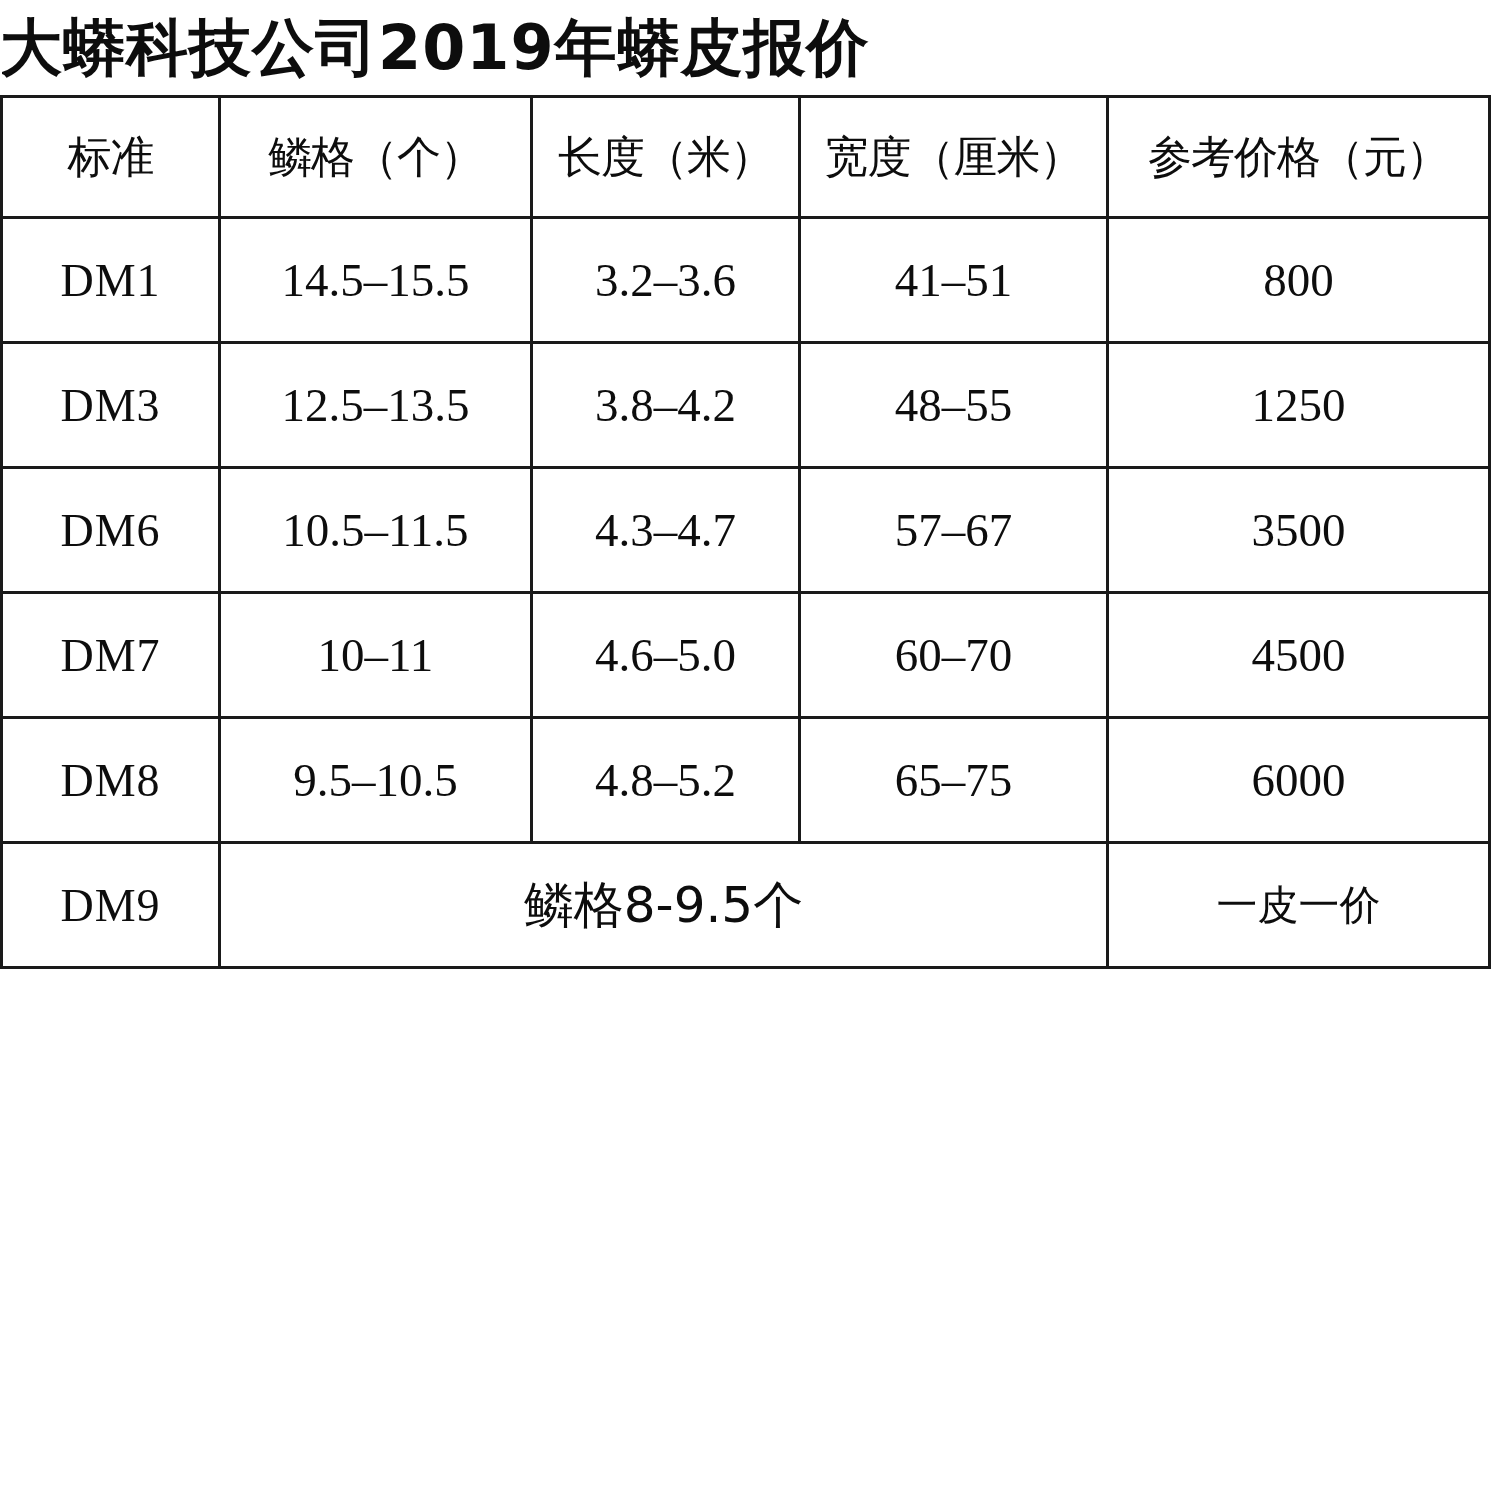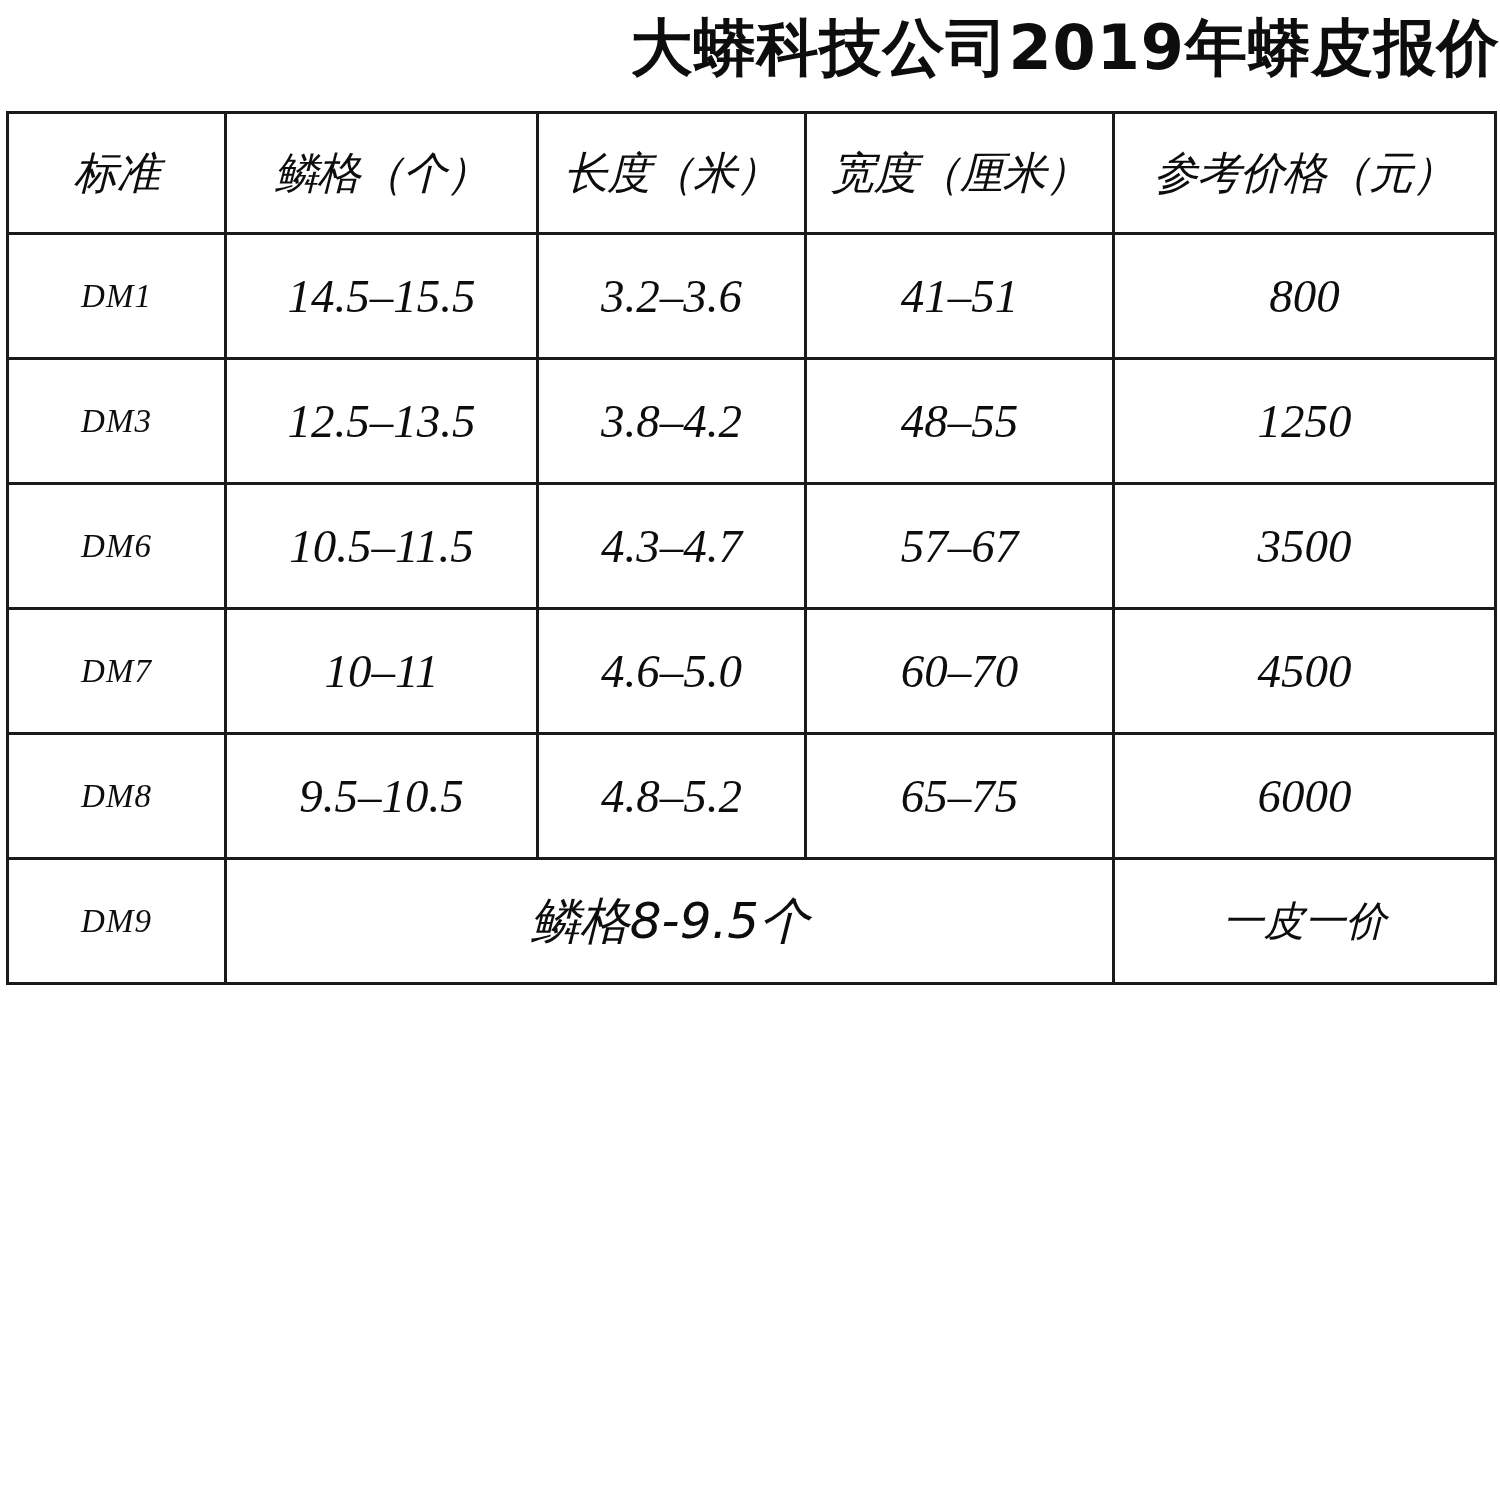--- a/index.html
+++ b/index.html
@@ -16,35 +16,34 @@
   }
   .page {
     width: 1500px;
     height: 1500px;
     box-sizing: border-box;
     display: flex;
     flex-direction: column;
     background: #ffffff;
   }
   .title {
-    text-align: right;
+    text-align: left;
     font-family: "DejaVu Sans", "Liberation Sans", sans-serif;
     font-weight: bold;
     font-size: 62px;
     letter-spacing: 1px;
     color: #0d0d0d;
     padding-top: 12px;
-    padding-bottom: 28px;
+    padding-bottom: 12px;
     line-height: 1.15;
     white-space: nowrap;
   }
   .table-wrap {
-    padding: 0 6px;
+    padding: 0 0;
     flex: 1;
-    font-style: italic;
   }
   table.price-table {
     width: 1488px;
     border-collapse: collapse;
     table-layout: fixed;
   }
   table.price-table td,
   table.price-table th {
     border: 3px solid #1a1a1a;
     text-align: center;
@@ -59,21 +58,21 @@
     font-family: "DejaVu Sans", "Liberation Sans", sans-serif;
     font-weight: 600;
     letter-spacing: -1px;
   }
   tbody td {
     height: 122px;
     font-size: 47px;
     font-family: "Liberation Serif", "DejaVu Serif", serif;
   }
   tbody td.label {
-    font-size: 33px;
+    font-size: 46px;
     letter-spacing: 1px;
   }
   tbody td.merged {
     font-size: 50px;
     font-family: "DejaVu Sans", "Liberation Sans", sans-serif;
     font-weight: 500;
     letter-spacing: 0px;
   }
   tbody td.pricecn {
     font-family: "DejaVu Sans", "Liberation Sans", sans-serif;

